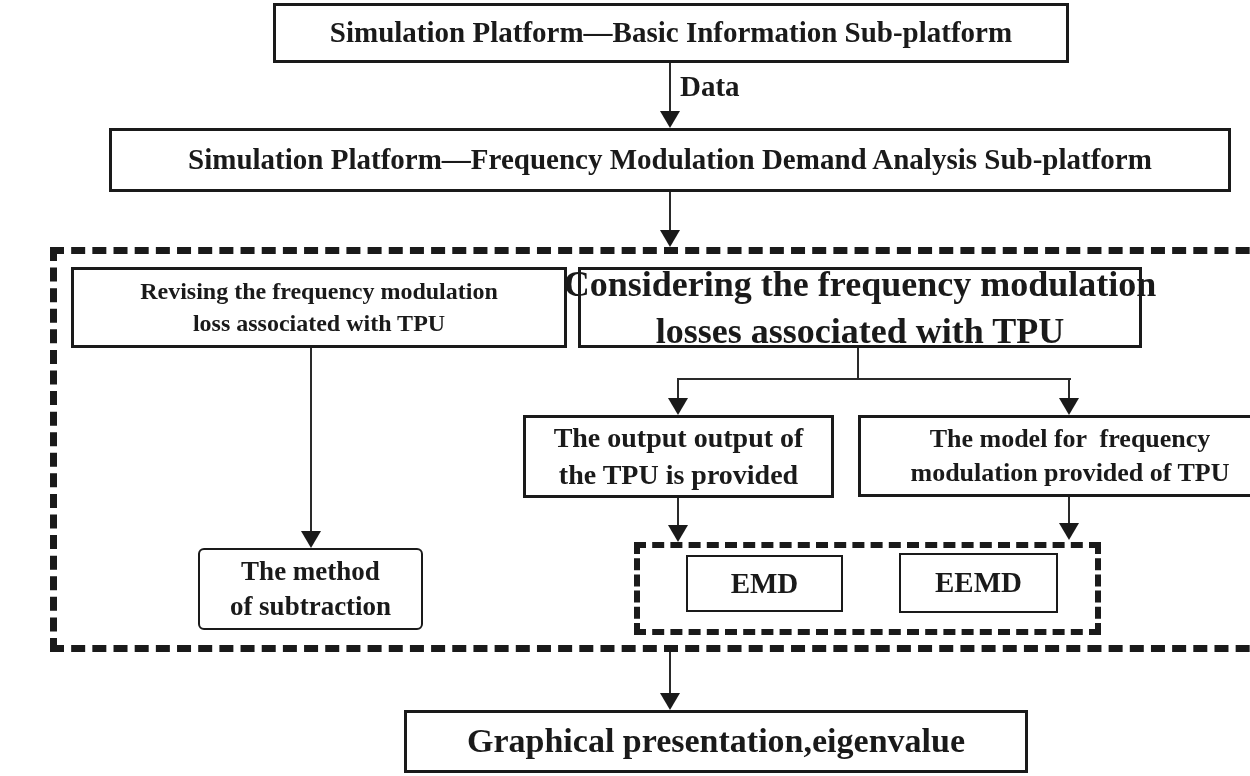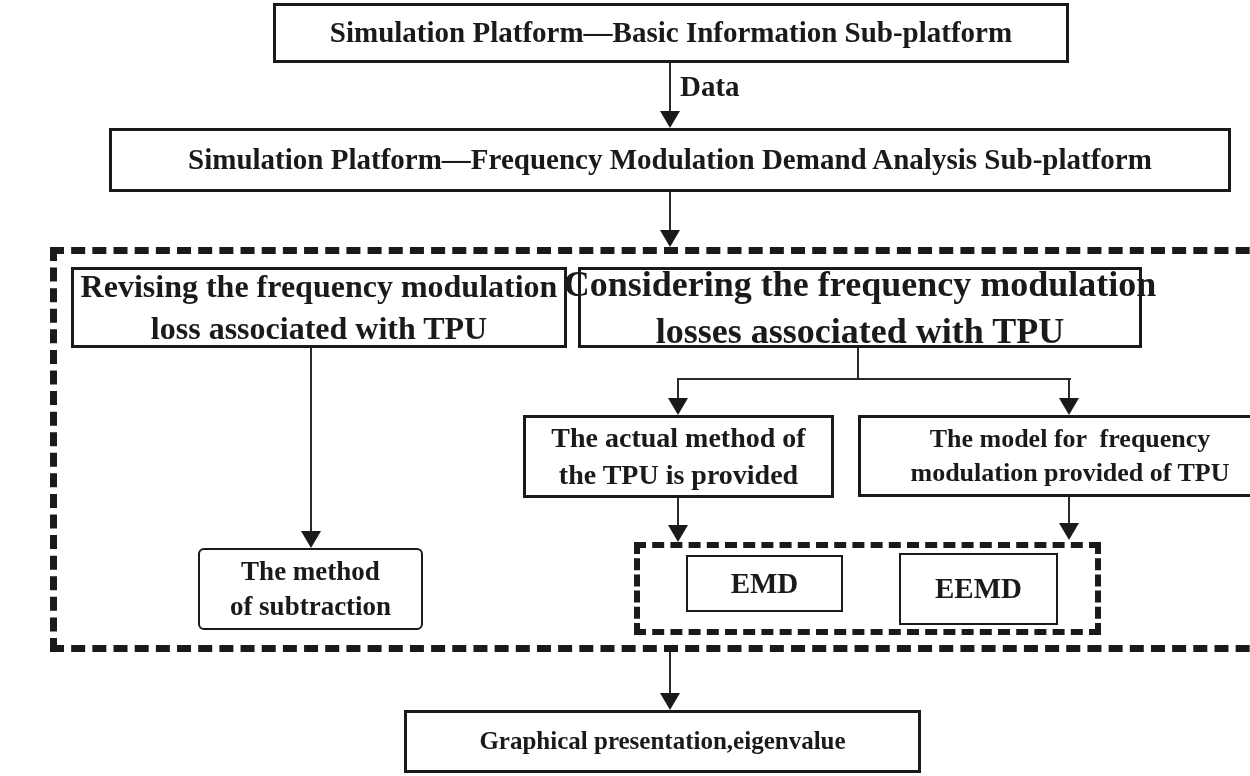--- a/index.html
+++ b/index.html
@@ -39,37 +39,37 @@
   .dashed-frame { position: absolute; background: transparent; }
 
   
   #box-basic   { left: 227px; top: 3px;   width: 796px;  height: 60px; font-size: 29px; }
   #box-demand  { left: 63px;  top: 128px; width: 1122px; height: 64px; font-size: 29px; }
 
   
   #outer-dashed { left: 4px; top: 247px; width: 1242px; height: 405px; border: 7px dashed #1a1a1a; }
 
   
-  #box-revising    { left: 25px;  top: 267px; width: 496px; height: 81px; font-size: 32px; }
+  #box-revising    { left: 25px;  top: 267px; width: 496px; height: 81px; font-size: 24px; }
   #box-considering { left: 532px; top: 267px; width: 564px; height: 81px; font-size: 36px; }
 
   
   #box-actual { left: 477px; top: 415px; width: 311px; height: 83px; font-size: 28px; }
   #box-model  { left: 812px; top: 415px; width: 424px; height: 82px; font-size: 26px; }
 
   
   #inner-dashed { left: 588px; top: 542px; width: 467px; height: 93px; border: 6px dashed #1a1a1a; }
   #box-emd  { left: 640px; top: 555px; width: 157px; height: 57px; font-size: 29px; border-width: 2px; }
-  #box-eemd { left: 853px; top: 553px; width: 159px; height: 72px; font-size: 29px; border-width: 2px; text-align: center; }
+  #box-eemd { left: 853px; top: 553px; width: 159px; height: 60px; font-size: 29px; border-width: 2px; text-align: center; }
 
   
   #box-method { left: 152px; top: 548px; width: 225px; height: 82px; font-size: 27px; border-width: 2px; border-radius: 6px; }
 
   
-  #box-graphical { left: 358px; top: 710px; width: 517px; height: 63px; font-size: 25px; }
+  #box-graphical { left: 358px; top: 710px; width: 624px; height: 63px; font-size: 34px; }
 
   
   #line-data      { left: 623px;  top: 63px;  height: 49px; }
   #head-data      { left: 614px;  top: 111px; }
   #label-data     { position: absolute; left: 634px; top: 70px; font-size: 29px; font-weight: bold; }
 
   #line-to-dashed { left: 623px;  top: 192px; height: 38px; }
   #head-to-dashed { left: 614px;  top: 230px; }
 
   #line-rev-method { left: 264px; top: 348px; height: 183px; }
@@ -126,21 +126,21 @@
   <div class="arrowhead" id="head-rev-method"></div>
 
   <div class="vline" id="line-cons-stub"></div>
   <div class="hline" id="line-branch-h"></div>
   <div class="vline" id="line-branch-l"></div>
   <div class="arrowhead" id="head-branch-l"></div>
   <div class="vline" id="line-branch-r"></div>
   <div class="arrowhead" id="head-branch-r"></div>
 
   <div class="box" id="box-actual">
-    <span class="line">The actual method of</span>
+    <span class="line">The output output of</span>
     <span class="line">the TPU is provided</span>
   </div>
 
   <div class="box" id="box-model">
     <span class="line">The model for  frequency</span>
     <span class="line">modulation provided of TPU</span>
   </div>
 
   <div class="vline" id="line-actual-emd"></div>
   <div class="arrowhead" id="head-actual-emd"></div>

